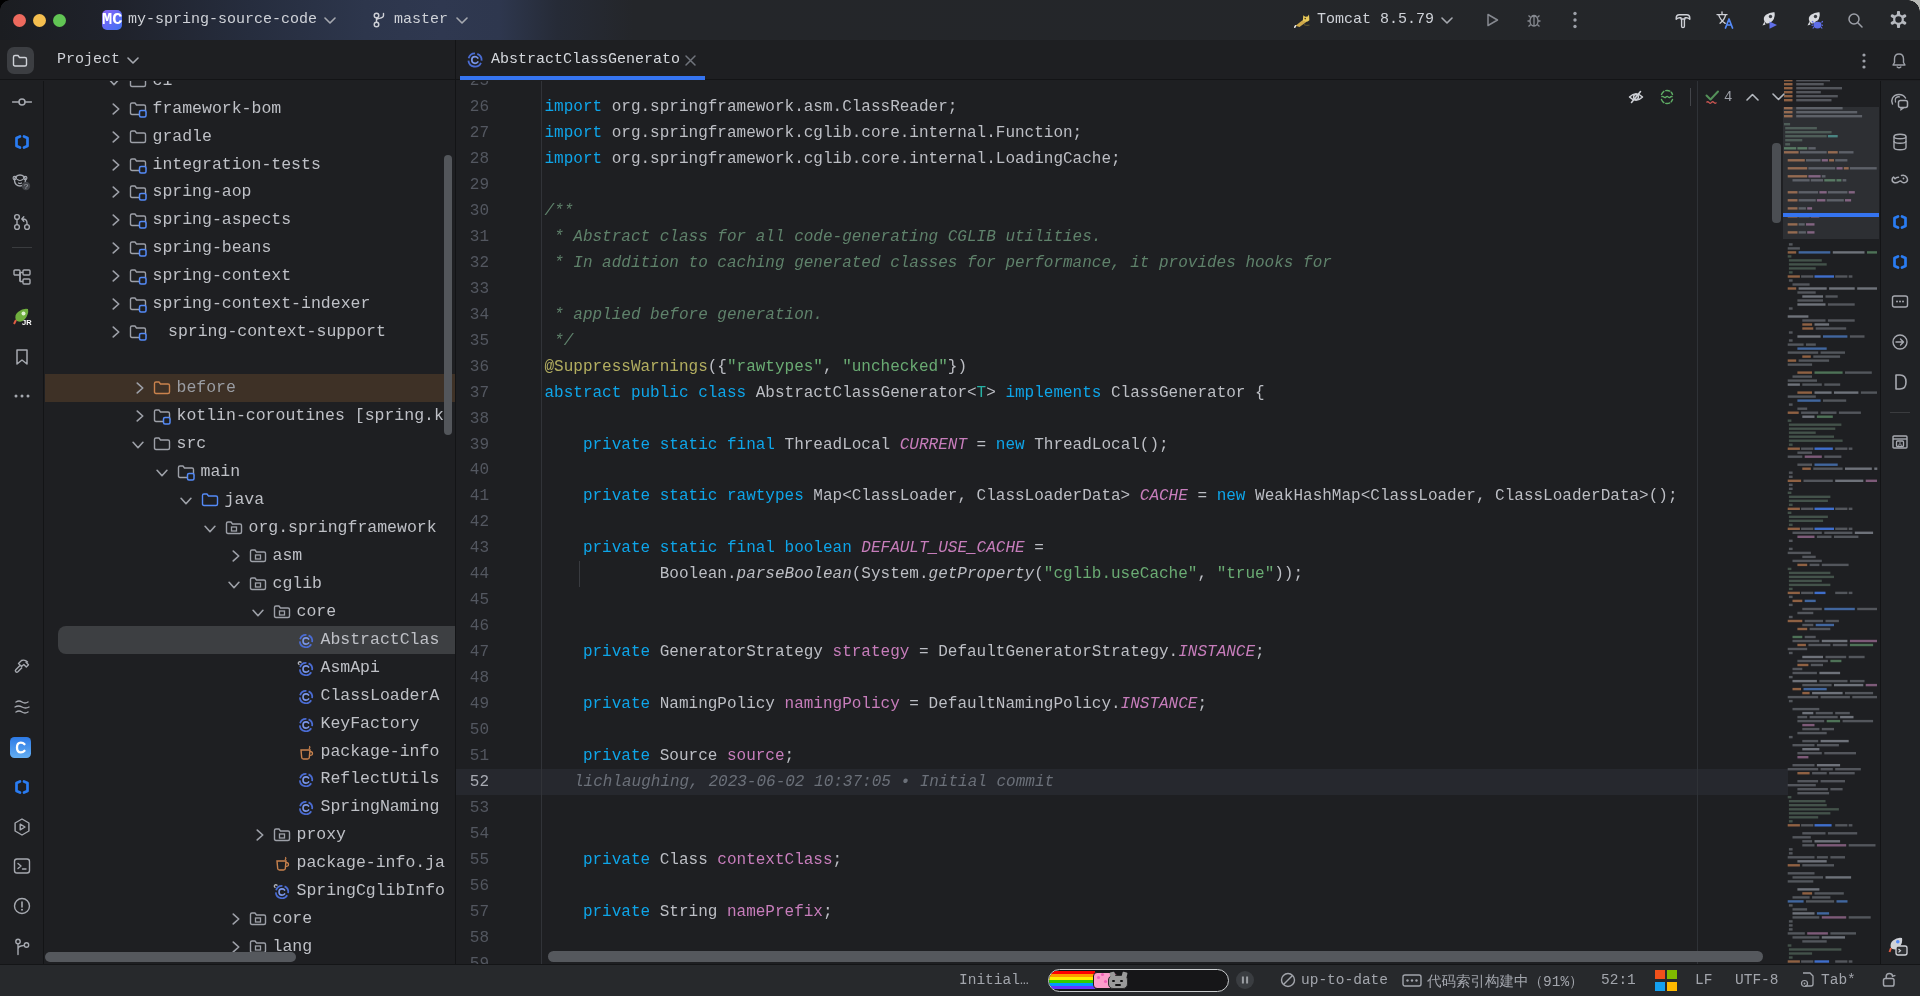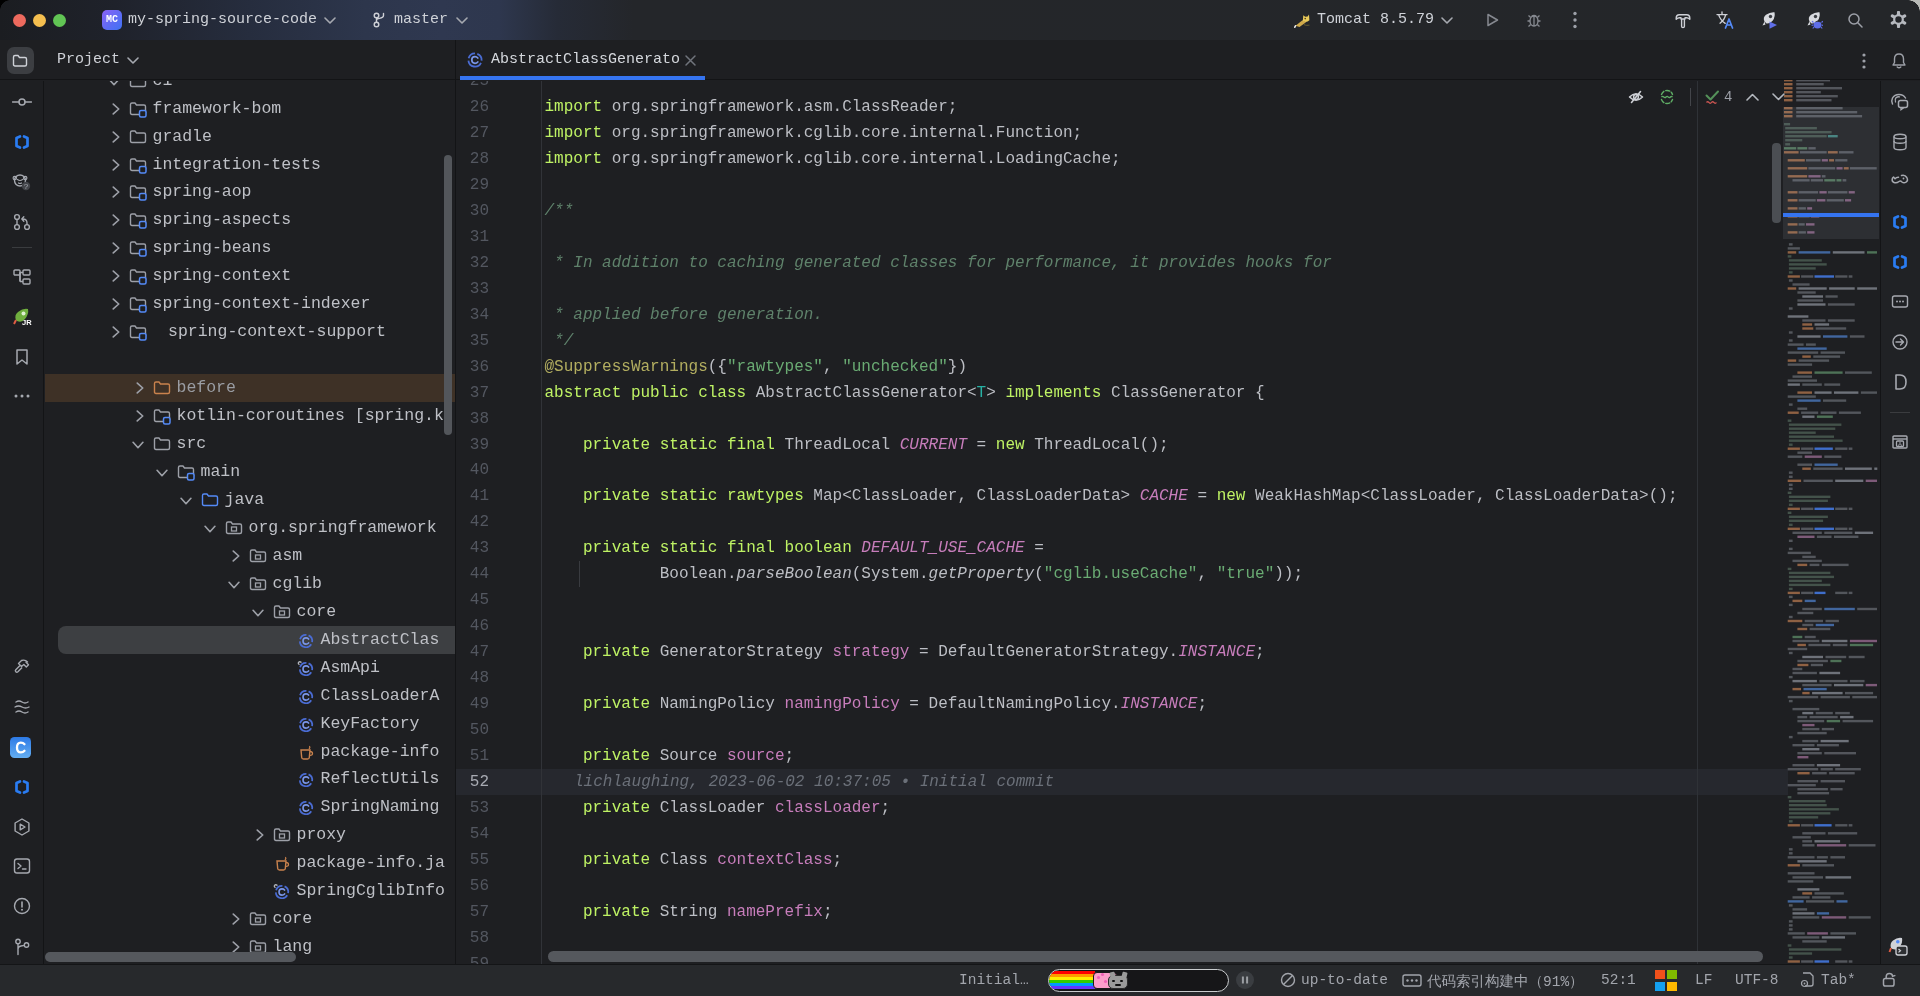--- a/index.html
+++ b/index.html
@@ -3,21 +3,21 @@
 *{margin:0;padding:0;box-sizing:border-box}
 html,body{width:1920px;height:996px;overflow:hidden;background:#1e1f22;font-family:"Liberation Mono",monospace}
 .abs{position:absolute}
 #app{position:relative;width:1920px;height:996px}
 
 #titlebar{position:absolute;left:0;top:0;width:1920px;height:40px;
  background:linear-gradient(90deg,#1b1d21 0%,#1f222b 6%,#262d3e 13%,#2d364c 19%,#2f3850 23%,#2e374e 26%,#262b37 29%,#24262a 33%,#242629 100%);}
 .tl{position:absolute;top:13.5px;width:13px;height:13px;border-radius:50%}
 #mcbadge{position:absolute;left:102px;top:10px;width:20px;height:20px;border-radius:5px;
  background:linear-gradient(135deg,#8a63f5 0%,#5b6cf5 60%,#3f72f3 100%);
- color:#fff;font-size:10px;font-weight:bold;text-align:center;line-height:20px}
+ color:#fff;font-size:17px;font-weight:bold;text-align:center;line-height:20px}
 .tbtext{position:absolute;top:11px;font-size:15px;color:#cfd2d8;white-space:pre}
 svg{display:block}
 
 #row2{position:absolute;left:0;top:40px;width:1920px;height:40px;background:#1e1f22;border-bottom:1px solid #131416}
 #projbtn{position:absolute;left:7px;top:47px;width:27px;height:27px;border-radius:7px;background:#3c3e42}
 #tabline{position:absolute;left:460px;top:76px;width:245px;height:4px;background:#3574f0}
 
 #leftstrip{position:absolute;left:0;top:81px;width:44px;height:883px;background:#1e1f22;border-right:1px solid #131416}
 #tree{position:absolute;left:45px;top:81px;width:410px;height:883px;background:#1e1f22;overflow:hidden}
 #treeborder{position:absolute;left:455px;top:40px;width:1px;height:924px;background:#131416}
@@ -30,21 +30,21 @@
 .trow{position:absolute;left:0;width:410px;height:28px;font-size:16.5px;color:#bec0c6;white-space:pre;overflow:hidden}
 .trow .lbl{position:absolute;top:4px}
 .chev{position:absolute;top:8px;width:12px;height:12px}
 .ticon{position:absolute;top:5px;width:18px;height:18px}
 .selrow{position:absolute;left:13px;width:398px;height:28px;background:#3d3f42;border-radius:8px 0 0 8px}
 .bldrow{position:absolute;left:0px;width:411px;height:28px;background:#3e3126}
 
 .cl{position:absolute;left:0;font-size:16px;line-height:26px;white-space:pre;color:#bcbec4}
 .num{position:absolute;width:80px;text-align:right;font-size:16px;line-height:26px;color:#535760}
 .curline{position:absolute;left:0;width:1330px;height:26px;background:#26282e}
-.kw{color:#bef264}
+.kw{color:#0ea5e9}
 .doc{color:#5f826b;font-style:italic}
 .dtag{color:#6faf8c;font-weight:bold;font-style:italic}
 .ann{color:#b3ae60}
 .str{color:#6aab73}
 .cst{color:#c77dbb;font-style:italic}
 .fld{color:#c77dbb}
 .mth{font-style:italic}
 .typ{color:#27b1a4}
 .blame{color:#6b7079;font-style:italic}
 .sbar{position:absolute;background:#4d5055;border-radius:5px}
@@ -475,20 +475,21 @@
       <div class="num" style="left:-47px;top:13.0px;color:#535760">26</div>
       <div class="cl" style="left:88.5px;top:13.0px"><span class="kw">import</span> org.springframework.asm.ClassReader;</div>
       <div class="num" style="left:-47px;top:39.0px;color:#535760">27</div>
       <div class="cl" style="left:88.5px;top:39.0px"><span class="kw">import</span> org.springframework.cglib.core.internal.Function;</div>
       <div class="num" style="left:-47px;top:64.9px;color:#535760">28</div>
       <div class="cl" style="left:88.5px;top:64.9px"><span class="kw">import</span> org.springframework.cglib.core.internal.LoadingCache;</div>
       <div class="num" style="left:-47px;top:90.9px;color:#535760">29</div>
       <div class="num" style="left:-47px;top:116.8px;color:#535760">30</div>
       <div class="cl" style="left:88.5px;top:116.8px"><span class="doc">/**</span></div>
       <div class="num" style="left:-47px;top:142.8px;color:#535760">31</div>
+      <div class="cl" style="left:88.5px;top:142.8px"><span class="doc"> * Abstract class for all code-generating CGLIB utilities.</span></div>
       <div class="num" style="left:-47px;top:168.8px;color:#535760">32</div>
       <div class="cl" style="left:88.5px;top:168.8px"><span class="doc"> * In addition to caching generated classes for performance, it provides hooks for</span></div>
       <div class="num" style="left:-47px;top:194.7px;color:#535760">33</div>
       <div class="num" style="left:-47px;top:220.7px;color:#535760">34</div>
       <div class="cl" style="left:88.5px;top:220.7px"><span class="doc"> * applied before generation.</span></div>
       <div class="num" style="left:-47px;top:246.6px;color:#535760">35</div>
       <div class="cl" style="left:88.5px;top:246.6px"><span class="doc"> */</span></div>
       <div class="num" style="left:-47px;top:272.6px;color:#535760">36</div>
       <div class="cl" style="left:88.5px;top:272.6px"><span class="ann">@SuppressWarnings</span>({<span class="str">"rawtypes"</span>, <span class="str">"unchecked"</span>})</div>
       <div class="num" style="left:-47px;top:298.6px;color:#535760">37</div>
@@ -510,21 +511,20 @@
       <div class="cl" style="left:88.5px;top:558.2px">    <span class="kw">private</span> GeneratorStrategy <span class="fld">strategy</span> = DefaultGeneratorStrategy.<span class="cst">INSTANCE</span>;</div>
       <div class="num" style="left:-47px;top:584.1px;color:#535760">48</div>
       <div class="num" style="left:-47px;top:610.1px;color:#535760">49</div>
       <div class="cl" style="left:88.5px;top:610.1px">    <span class="kw">private</span> NamingPolicy <span class="fld">namingPolicy</span> = DefaultNamingPolicy.<span class="cst">INSTANCE</span>;</div>
       <div class="num" style="left:-47px;top:636.0px;color:#535760">50</div>
       <div class="num" style="left:-47px;top:662.0px;color:#535760">51</div>
       <div class="cl" style="left:88.5px;top:662.0px">    <span class="kw">private</span> Source <span class="fld">source</span>;</div>
       <div class="num" style="left:-47px;top:688.0px;color:#a8abb3">52</div>
       <div class="cl" style="left:118.0px;top:688.0px"><span class="blame">lichlaughing, 2023-06-02 10:37:05 • Initial commit</span></div>
       <div class="num" style="left:-47px;top:713.9px;color:#535760">53</div>
-      <div class="cl" style="left:88.5px;top:713.9px">    <span class="kw">private</span> ClassLoader <span class="fld">classLoader</span>;</div>
       <div class="num" style="left:-47px;top:739.9px;color:#535760">54</div>
       <div class="num" style="left:-47px;top:765.8px;color:#535760">55</div>
       <div class="cl" style="left:88.5px;top:765.8px">    <span class="kw">private</span> Class <span class="fld">contextClass</span>;</div>
       <div class="num" style="left:-47px;top:791.8px;color:#535760">56</div>
       <div class="num" style="left:-47px;top:817.8px;color:#535760">57</div>
       <div class="cl" style="left:88.5px;top:817.8px">    <span class="kw">private</span> String <span class="fld">namePrefix</span>;</div>
       <div class="num" style="left:-47px;top:843.7px;color:#535760">58</div>
       <div class="num" style="left:-47px;top:869.7px;color:#535760">59</div>
       <div class="abs" style="left:122.6px;top:480.3px;width:1px;height:26px;background:#393b40"></div>
       <div class="sbar" style="left:92px;top:870px;width:1215px;height:11px;background:#55585d;border-radius:6px"></div>

